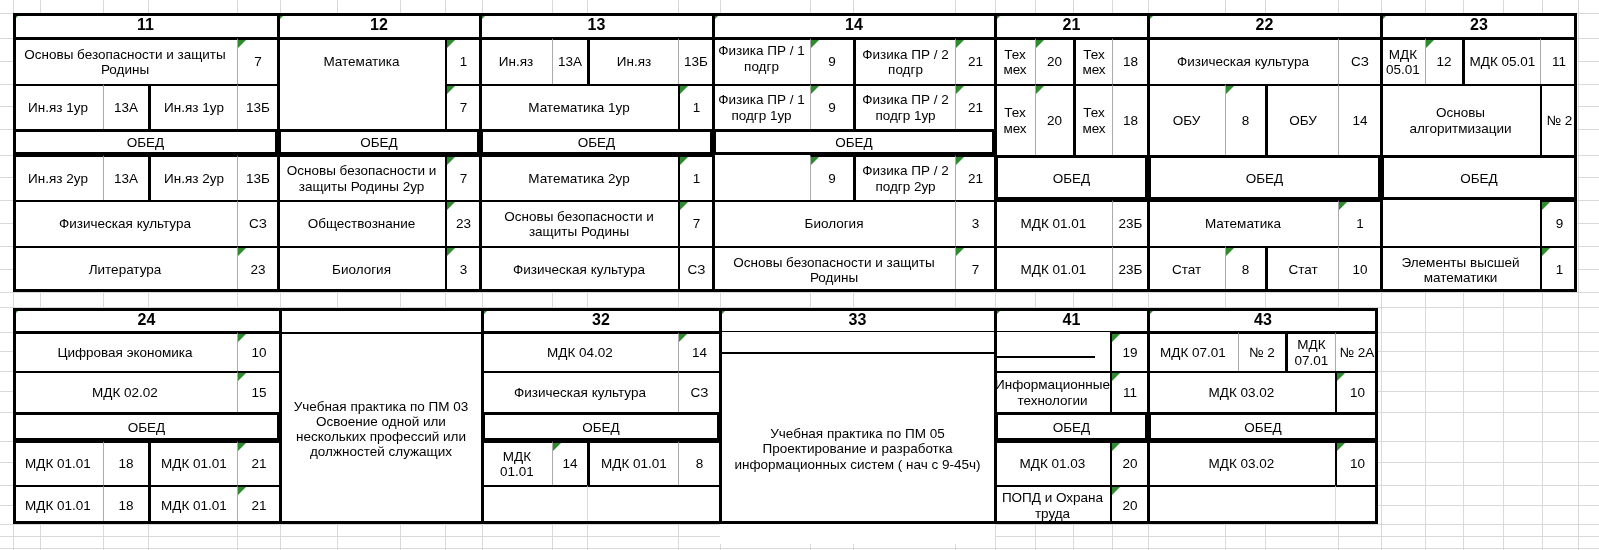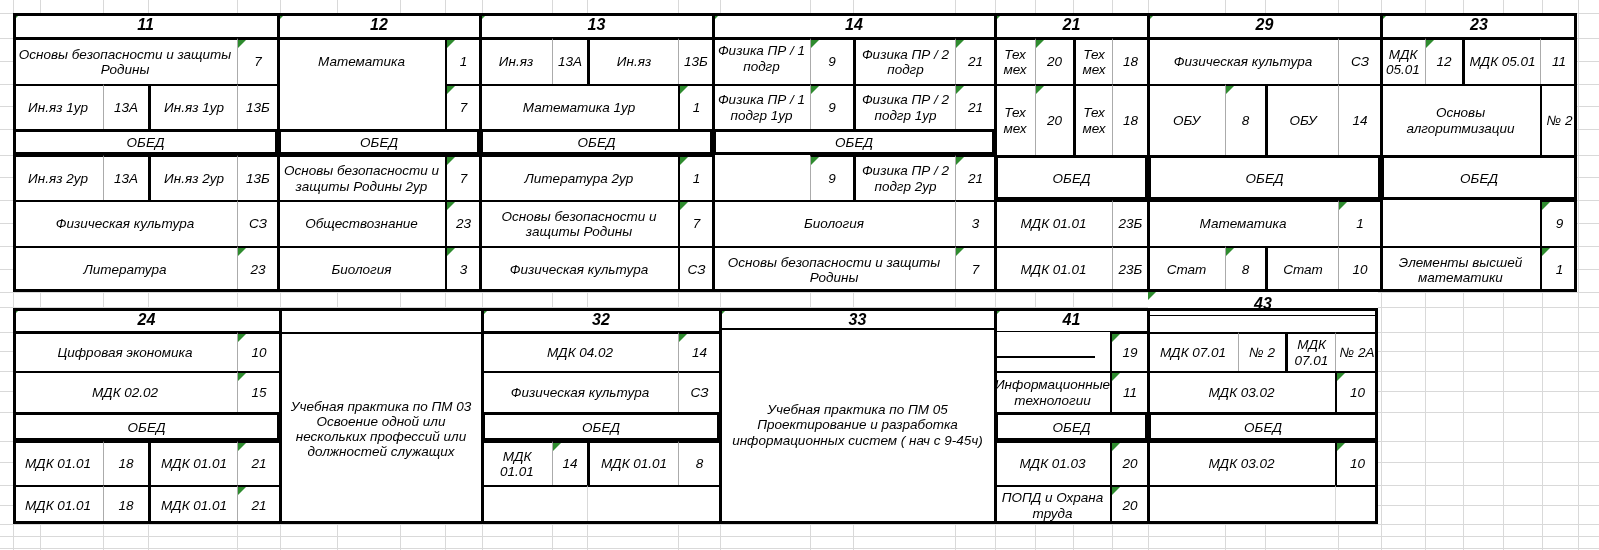--- a/index.html
+++ b/index.html
@@ -1,17 +1,17 @@
 <!DOCTYPE html>
 <html><head>
 <meta charset="utf-8">
 <style>
   html,body{margin:0;padding:0;background:#ffffff;}
   #sheet{position:relative;width:1599px;height:550px;overflow:hidden;background:#fff;
-         font-family:"Liberation Sans", sans-serif;color:#000;font-style:italic;}
+         font-family:"Liberation Sans", sans-serif;color:#000;}
   .gl{position:absolute;background:#d9d9d9;z-index:1;}
   .tbg{position:absolute;background:#fff;z-index:2;}
   .cell{position:absolute;box-sizing:border-box;background:#fff;z-index:3;
         display:flex;align-items:center;justify-content:center;text-align:center;
         font-size:13.5px;line-height:1.12;padding:1px 3px;border-top:2px solid #000;}
   .cell.h{font-weight:bold;font-size:16px;border-top:none;border-bottom:1px solid #000;}
   .cell .tri{position:absolute;top:0;left:0;width:0;height:0;
              border-top:8px solid #2e8b2e;border-right:8px solid transparent;}
   .blg{border-left:1px solid #ababab;}
   .blk{border-left:2px solid #000;}
@@ -192,21 +192,21 @@
       <span>Математика 1ур</span>
     </div>
     <div class="cell blk" style="left: 678px; top: 84px; width: 35px; height: 45px;">
       <span>1</span>
       <div class="tri"></div>
     </div>
     <div class="cell" style="left: 480px; top: 129px; width: 233px; height: 26px;">
       <span>ОБЕД</span>
     </div>
     <div class="cell" style="left: 480px; top: 155px; width: 198px; height: 45px;">
-      <span>Литература 2ур</span>
+      <span>Математика 2ур</span>
     </div>
     <div class="cell blk" style="left: 678px; top: 155px; width: 35px; height: 45px;">
       <span>1</span>
       <div class="tri"></div>
     </div>
     <div class="cell" style="left: 480px; top: 200px; width: 198px; height: 46px;">
       <span>Основы безопасности и защиты Родины</span>
     </div>
     <div class="cell blk" style="left: 678px; top: 200px; width: 35px; height: 46px;">
       <span>7</span>
@@ -316,21 +316,21 @@
     <div class="cell blg" style="left: 1112px; top: 200px; width: 36px; height: 46px;">
       <span>23Б</span>
     </div>
     <div class="cell" style="left: 995px; top: 246px; width: 117px; height: 46px;">
       <span>МДК 01.01</span>
     </div>
     <div class="cell blg" style="left: 1112px; top: 246px; width: 36px; height: 46px;">
       <span>23Б</span>
     </div>
     <div class="cell h" style="left: 1148px; top: 13px; width: 233px; height: 25px;">
-      <span>29</span>
+      <span>22</span>
       <div class="tri"></div>
     </div>
     <div class="cell" style="left: 1148px; top: 38px; width: 190px; height: 46px;">
       <span>Физическая культура</span>
     </div>
     <div class="cell blg" style="left: 1338px; top: 38px; width: 43px; height: 46px;">
       <span>СЗ</span>
     </div>
     <div class="cell" style="left: 1148px; top: 84px; width: 77px; height: 71px;">
       <span>ОБУ</span>
@@ -506,21 +506,21 @@
     <div class="cell" style="left: 482px; top: 485px; width: 105px; height: 39px;">
       <span></span>
     </div>
     <div class="cell bld" style="left: 587px; top: 485px; width: 133px; height: 39px;">
       <span></span>
     </div>
     <div class="cell h" style="left: 720px; top: 308px; width: 275px; height: 24px;">
       <span>33</span>
       <div class="tri"></div>
     </div>
-    <div class="cell" style="left: 720px; top: 328px; width: 275px; height: 192px;">
+    <div class="cell" style="left: 720px; top: 352px; width: 275px; height: 192px;">
       <span>Учебная практика по ПМ  05 Проектирование и разработка информационных систем ( нач с 9-45ч)</span>
     </div>
     <div class="cell h" style="left: 995px; top: 308px; width: 153px; height: 24px;">
       <span>41</span>
       <div class="tri"></div>
     </div>
     <div class="cell" style="left: 995px; top: 332px; width: 100px; height: 39px; margin-top: 24px;">
       <span>МДК 02.01.</span>
     </div>
     <div class="cell blk" style="left: 1110px; top: 332px; width: 38px; height: 39px;">
@@ -544,21 +544,21 @@
       <span>20</span>
       <div class="tri"></div>
     </div>
     <div class="cell" style="left: 995px; top: 485px; width: 115px; height: 39px;">
       <span>ПОПД и Охрана труда</span>
     </div>
     <div class="cell blk" style="left: 1110px; top: 485px; width: 38px; height: 39px;">
       <span>20</span>
       <div class="tri"></div>
     </div>
-    <div class="cell h" style="left: 1148px; top: 292px; width: 230px; height: 24px;">
+    <div class="cell h" style="left: 1148px; top: 308px; width: 230px; height: 24px;">
       <span>43</span>
       <div class="tri"></div>
     </div>
     <div class="cell" style="left: 1148px; top: 332px; width: 90px; height: 39px;">
       <span>МДК 07.01</span>
     </div>
     <div class="cell blg" style="left: 1238px; top: 332px; width: 47px; height: 39px;">
       <span>№ 2</span>
     </div>
     <div class="cell blt" style="left: 1285px; top: 332px; width: 50px; height: 39px;">

